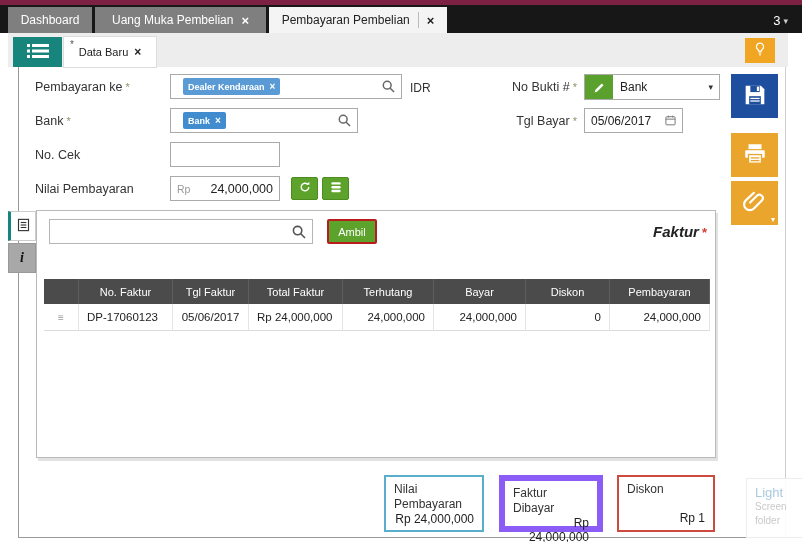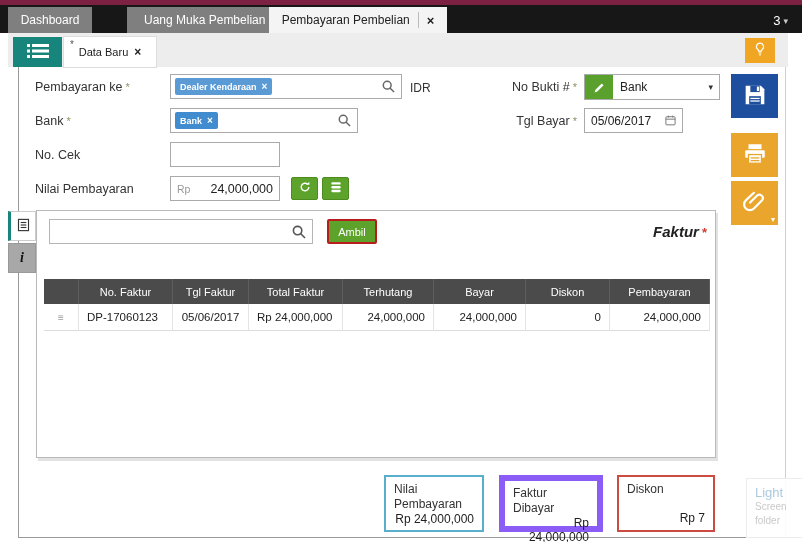--- a/index.html
+++ b/index.html
@@ -8,21 +8,21 @@
     position:relative; width:802px; height:542px; background:#fff; overflow:hidden;
     font-family:"Liberation Sans","DejaVu Sans",sans-serif; font-size:12px; color:#333;
   }
   
   .maroon-strip { position:absolute; left:0; top:0; width:802px; height:5px; background:#7d2142; }
   .tabbar { position:absolute; left:0; top:5px; width:802px; height:28px; background:#171717; }
   .tab { position:absolute; top:2px; height:26px; display:flex; align-items:center; justify-content:center; gap:8px; font-size:12px; cursor:default; }
   .tab.gray { background:#7f7f7f; color:#fff; }
   .tab.active { background:#f4f4f4; color:#222; }
   .tab-dashboard { left:8px; width:84px; }
-  .tab-uangmuka { left:95px; width:171px;margin-left:32px; }
+  .tab-uangmuka { left:95px; width:171px; }
   .tab-pembayaran { left:269px; width:178px; }
   .tab .x { font-weight:bold; font-size:13px; }
   .tab.active .x { color:#222; }
   .tab.gray .x { color:#fff; }
   .tab-divider { width:1px; height:16px; background:#bbb; }
   .notif { position:absolute; right:14px; top:8px; display:flex; align-items:flex-end; gap:3px; color:#fff; }
   .notif .cnt { font-size:13px; }
   .notif .chev { font-size:9px; color:#ccc; line-height:14px; }
   
   .subbar { position:absolute; left:8px; top:33px; width:780px; height:34px; background:#ededed; }
@@ -40,21 +40,21 @@
   .act-btn { position:absolute; left:731px; width:47px; height:44px; border:none; display:flex; align-items:center; justify-content:center; cursor:pointer; }
   .save-btn { top:74px; background:#1e4e9e; }
   .print-btn { top:133px; background:#eaa62c; }
   .clip-btn { top:181px; background:#eaa62c; }
   .clip-chev { position:absolute; right:3px; bottom:1px; font-size:8px; color:#fff; }
   
   .flabel { position:absolute; font-size:12.5px; color:#333; }
   .req { color:#8f9464; font-size:11px; margin-left:3px; }
   .input { position:absolute; background:#fff; border:1px solid #aaa; height:25px; display:flex; align-items:center; }
   .input input { border:none; outline:none; background:transparent; width:100%; height:100%; font-family:inherit; font-size:12px; color:#222; padding:0 6px; }
-  .chip { margin-left:4px; background:#5b9bd5; color:#fff; font-size:9px; font-weight:bold; padding:3px 5px; border-radius:2px; display:flex; align-items:center; gap:5px; white-space:nowrap; }
+  .chip { margin-left:12px; background:#5b9bd5; color:#fff; font-size:9px; font-weight:bold; padding:3px 5px; border-radius:2px; display:flex; align-items:center; gap:5px; white-space:nowrap; }
   .chip.dark { background:#418ccf; }
   .chip .chip-x { font-size:10px; font-weight:bold; cursor:pointer; }
   .srch { margin-left:auto; padding-right:6px; display:flex; align-items:center; cursor:pointer; }
   .inp-pke { left:170px; top:74px; width:232px; }
   .inp-bank { left:170px; top:108px; width:188px; }
   .inp-cek { left:170px; top:142px; width:110px; }
   .inp-nilai { left:170px; top:176px; width:110px; }
   .inp-nilai .rp { color:#999; font-size:10.5px; padding-left:6px; }
   .inp-nilai input { text-align:right; font-size:12.5px; }
   .idr { position:absolute; left:410px; top:81px; font-size:12px; color:#333; }
@@ -341,21 +341,21 @@
   <div class="sumbox sum-nilai">
     <span class="slbl">Nilai Pembayaran</span>
     <span class="sval">Rp 24,000,000</span>
   </div>
   <div class="sumbox sum-faktur">
     <span class="slbl">Faktur Dibayar</span>
     <span class="sval">Rp 24,000,000</span>
   </div>
   <div class="sumbox sum-diskon">
     <span class="slbl">Diskon</span>
-    <span class="sval">Rp 7</span>
+    <span class="sval">Rp 1</span>
   </div>
 
   <div class="wm">
     <div class="w1">Light</div>
     <div class="w2">Screen</div>
     <div class="w3">folder</div>
   </div>
 
 </div>
 

